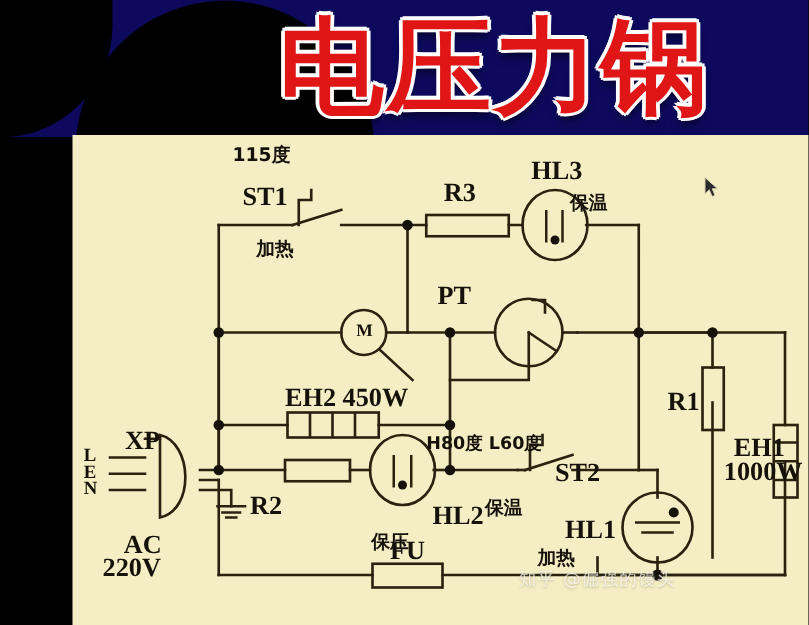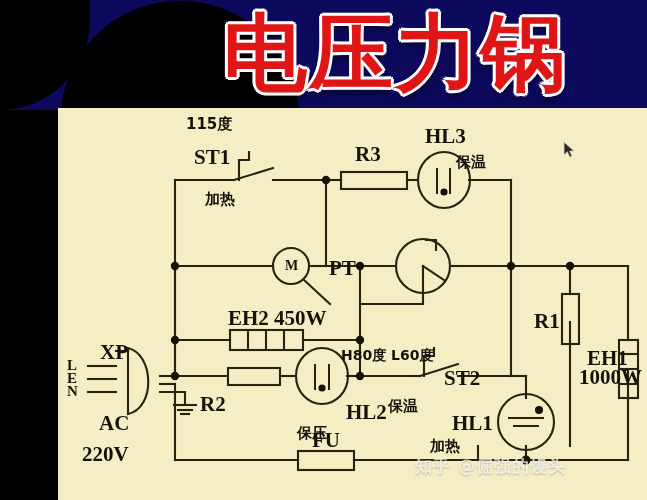--- a/index.html
+++ b/index.html
@@ -46,21 +46,21 @@
     font-weight:bold;color:#16120b;
     white-space:nowrap;line-height:1;
   }
   .lbl.cn{font-family:"DejaVu Sans", sans-serif;font-weight:bold;}
   .sz14{font-size:14px;}
   .sz15{font-size:15px;}
   .sz16{font-size:21px;}
   
   #watermark{
     position:absolute;left:415px;top:455px;
-    font-family:"DejaVu Sans", sans-serif;font-size:17px;font-weight:bold;
+    font-family:"DejaVu Sans", sans-serif;font-size:14px;font-weight:normal;
     color:rgba(255,255,255,.72);
     text-shadow:0 1px 2px rgba(120,110,70,.45);
     letter-spacing:1px;white-space:nowrap;z-index:5;
   }
   
   #cursor{position:absolute;left:563px;top:141px;width:14px;height:18px;z-index:6;}
 </style>
 </head>
 <body>
 
@@ -226,21 +226,21 @@
       </svg>
 
       <div class="lbl cn sz15" style="left:128px;top:9px;">115度</div>
       <div class="lbl sz16" style="left:88px;top:39px;margin-left:48px;">ST1</div>
       <div class="lbl cn sz15" style="left:147px;top:84px;">加热</div>
 
       <div class="lbl sz16" style="left:297px;top:36px;">R3</div>
       <div class="lbl sz16" style="left:367px;top:18px;">HL3</div>
       <div class="lbl cn sz15" style="left:398px;top:47px;">保温</div>
 
-      <div class="lbl sz16" style="left:271px;top:118px;margin-top:32px;">PT</div>
+      <div class="lbl sz16" style="left:292px;top:118px;">PT</div>
       <div class="lbl sz14" style="left:227px;top:151px;">M</div>
 
       <div class="lbl sz16" style="left:170px;top:200px;font-family:Liberation Serif, serif;">EH2</div>
       <div class="lbl sz16" style="left:216px;top:200px;">450W</div>
 
       <div class="lbl cn sz14" style="left:283px;top:240px;">H80度 L60度</div>
       <div class="lbl sz16" style="left:386px;top:260px;">ST2</div>
       <div class="lbl cn sz15" style="left:330px;top:291px;">保温</div>
 
       <div class="lbl sz16" style="left:142px;top:286px;">R2</div>
@@ -253,21 +253,21 @@
 
       <div class="lbl sz16" style="left:394px;top:305px;">HL1</div>
       <div class="lbl cn sz15" style="left:372px;top:331px;">加热</div>
 
       <div class="lbl sz16" style="left:254px;top:322px;text-align:center;">FU</div>
 
       <div class="lbl sz16" style="left:42px;top:234px;">XP</div>
       <div class="lbl sz15" style="left:9px;top:250px;">L</div>
       <div class="lbl sz15" style="left:9px;top:263px;">E</div>
       <div class="lbl sz15" style="left:9px;top:276px;">N</div>
-      <div class="lbl sz16" style="left:41px;top:305px;">AC</div>
+      <div class="lbl sz16" style="left:41px;top:317px;">AC</div>
       <div class="lbl sz16" style="left:24px;top:336px;">220V</div>
 
     </div>
   </div>
 
   <div id="watermark">知乎 @倔强的馒头</div>
 
   <svg id="cursor" viewBox="0 0 14 18" style="left: 563px; top: 141px;">
     <path d="M1,1 L1,14 L4.4,10.8 L6.7,16.2 L9,15.2 L6.8,10 L11,10 Z" fill="#2b2b2b" stroke="#d8d2ab" stroke-width="0.8"></path>
   </svg>

